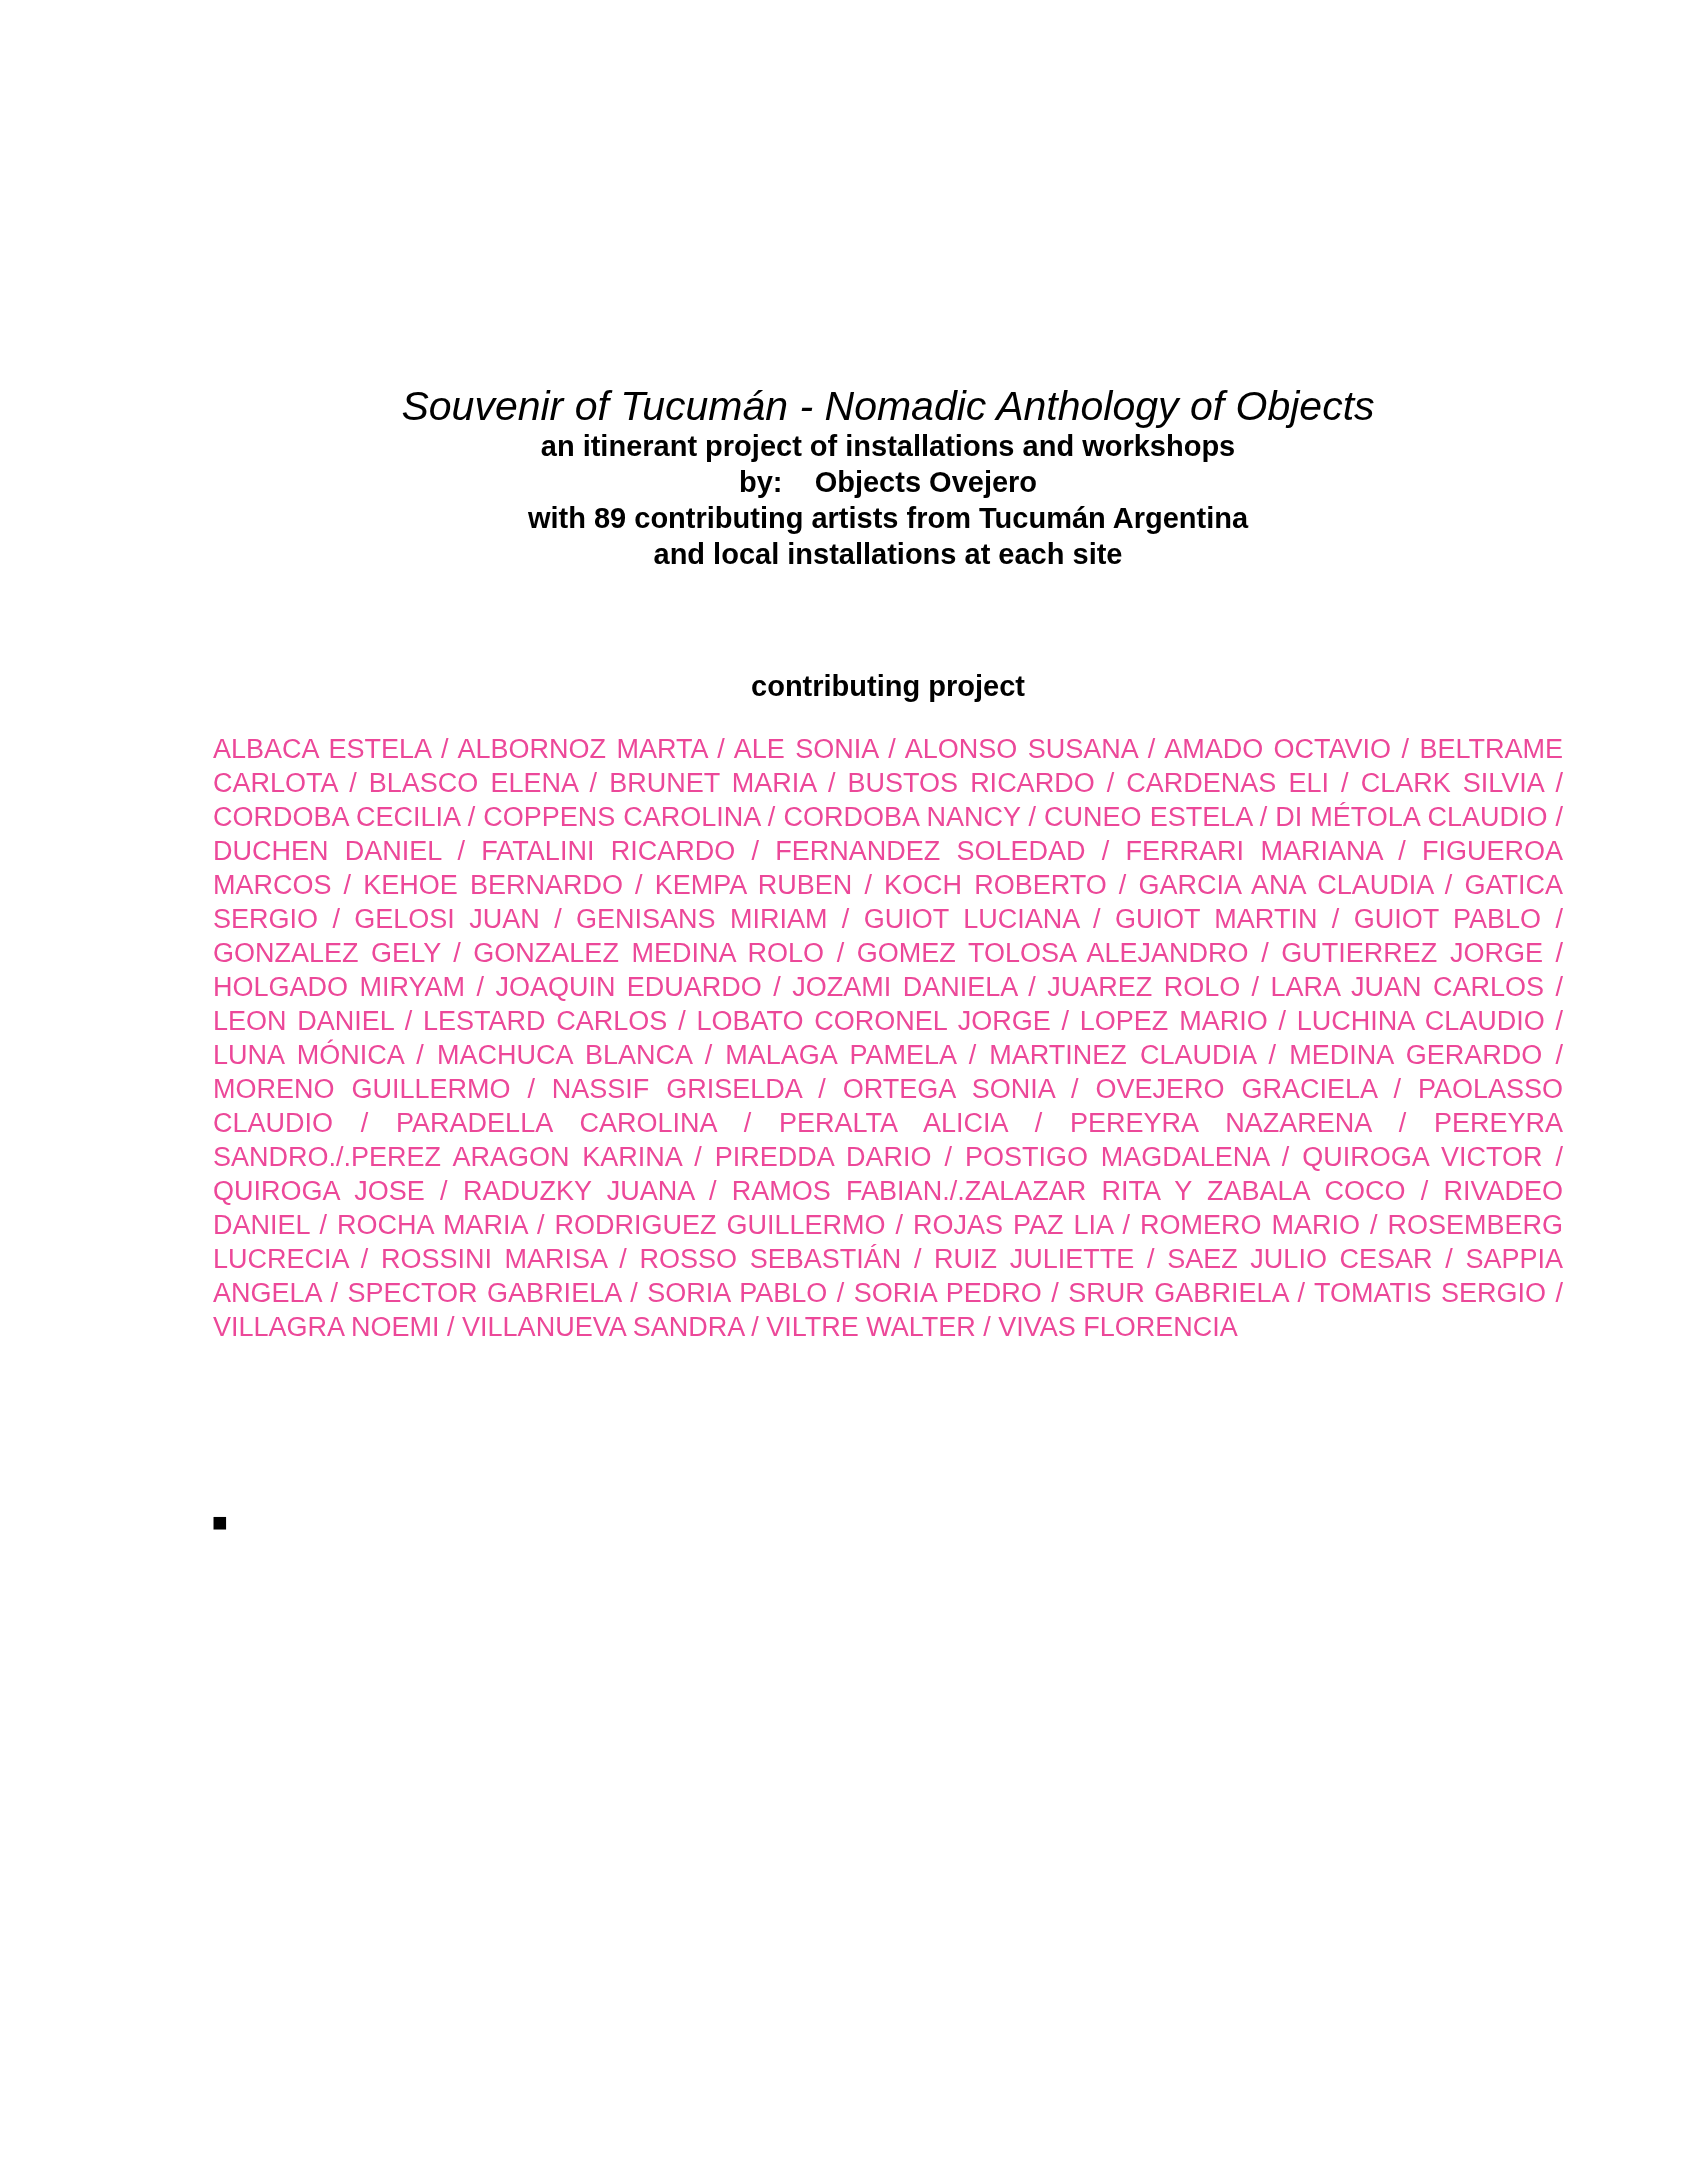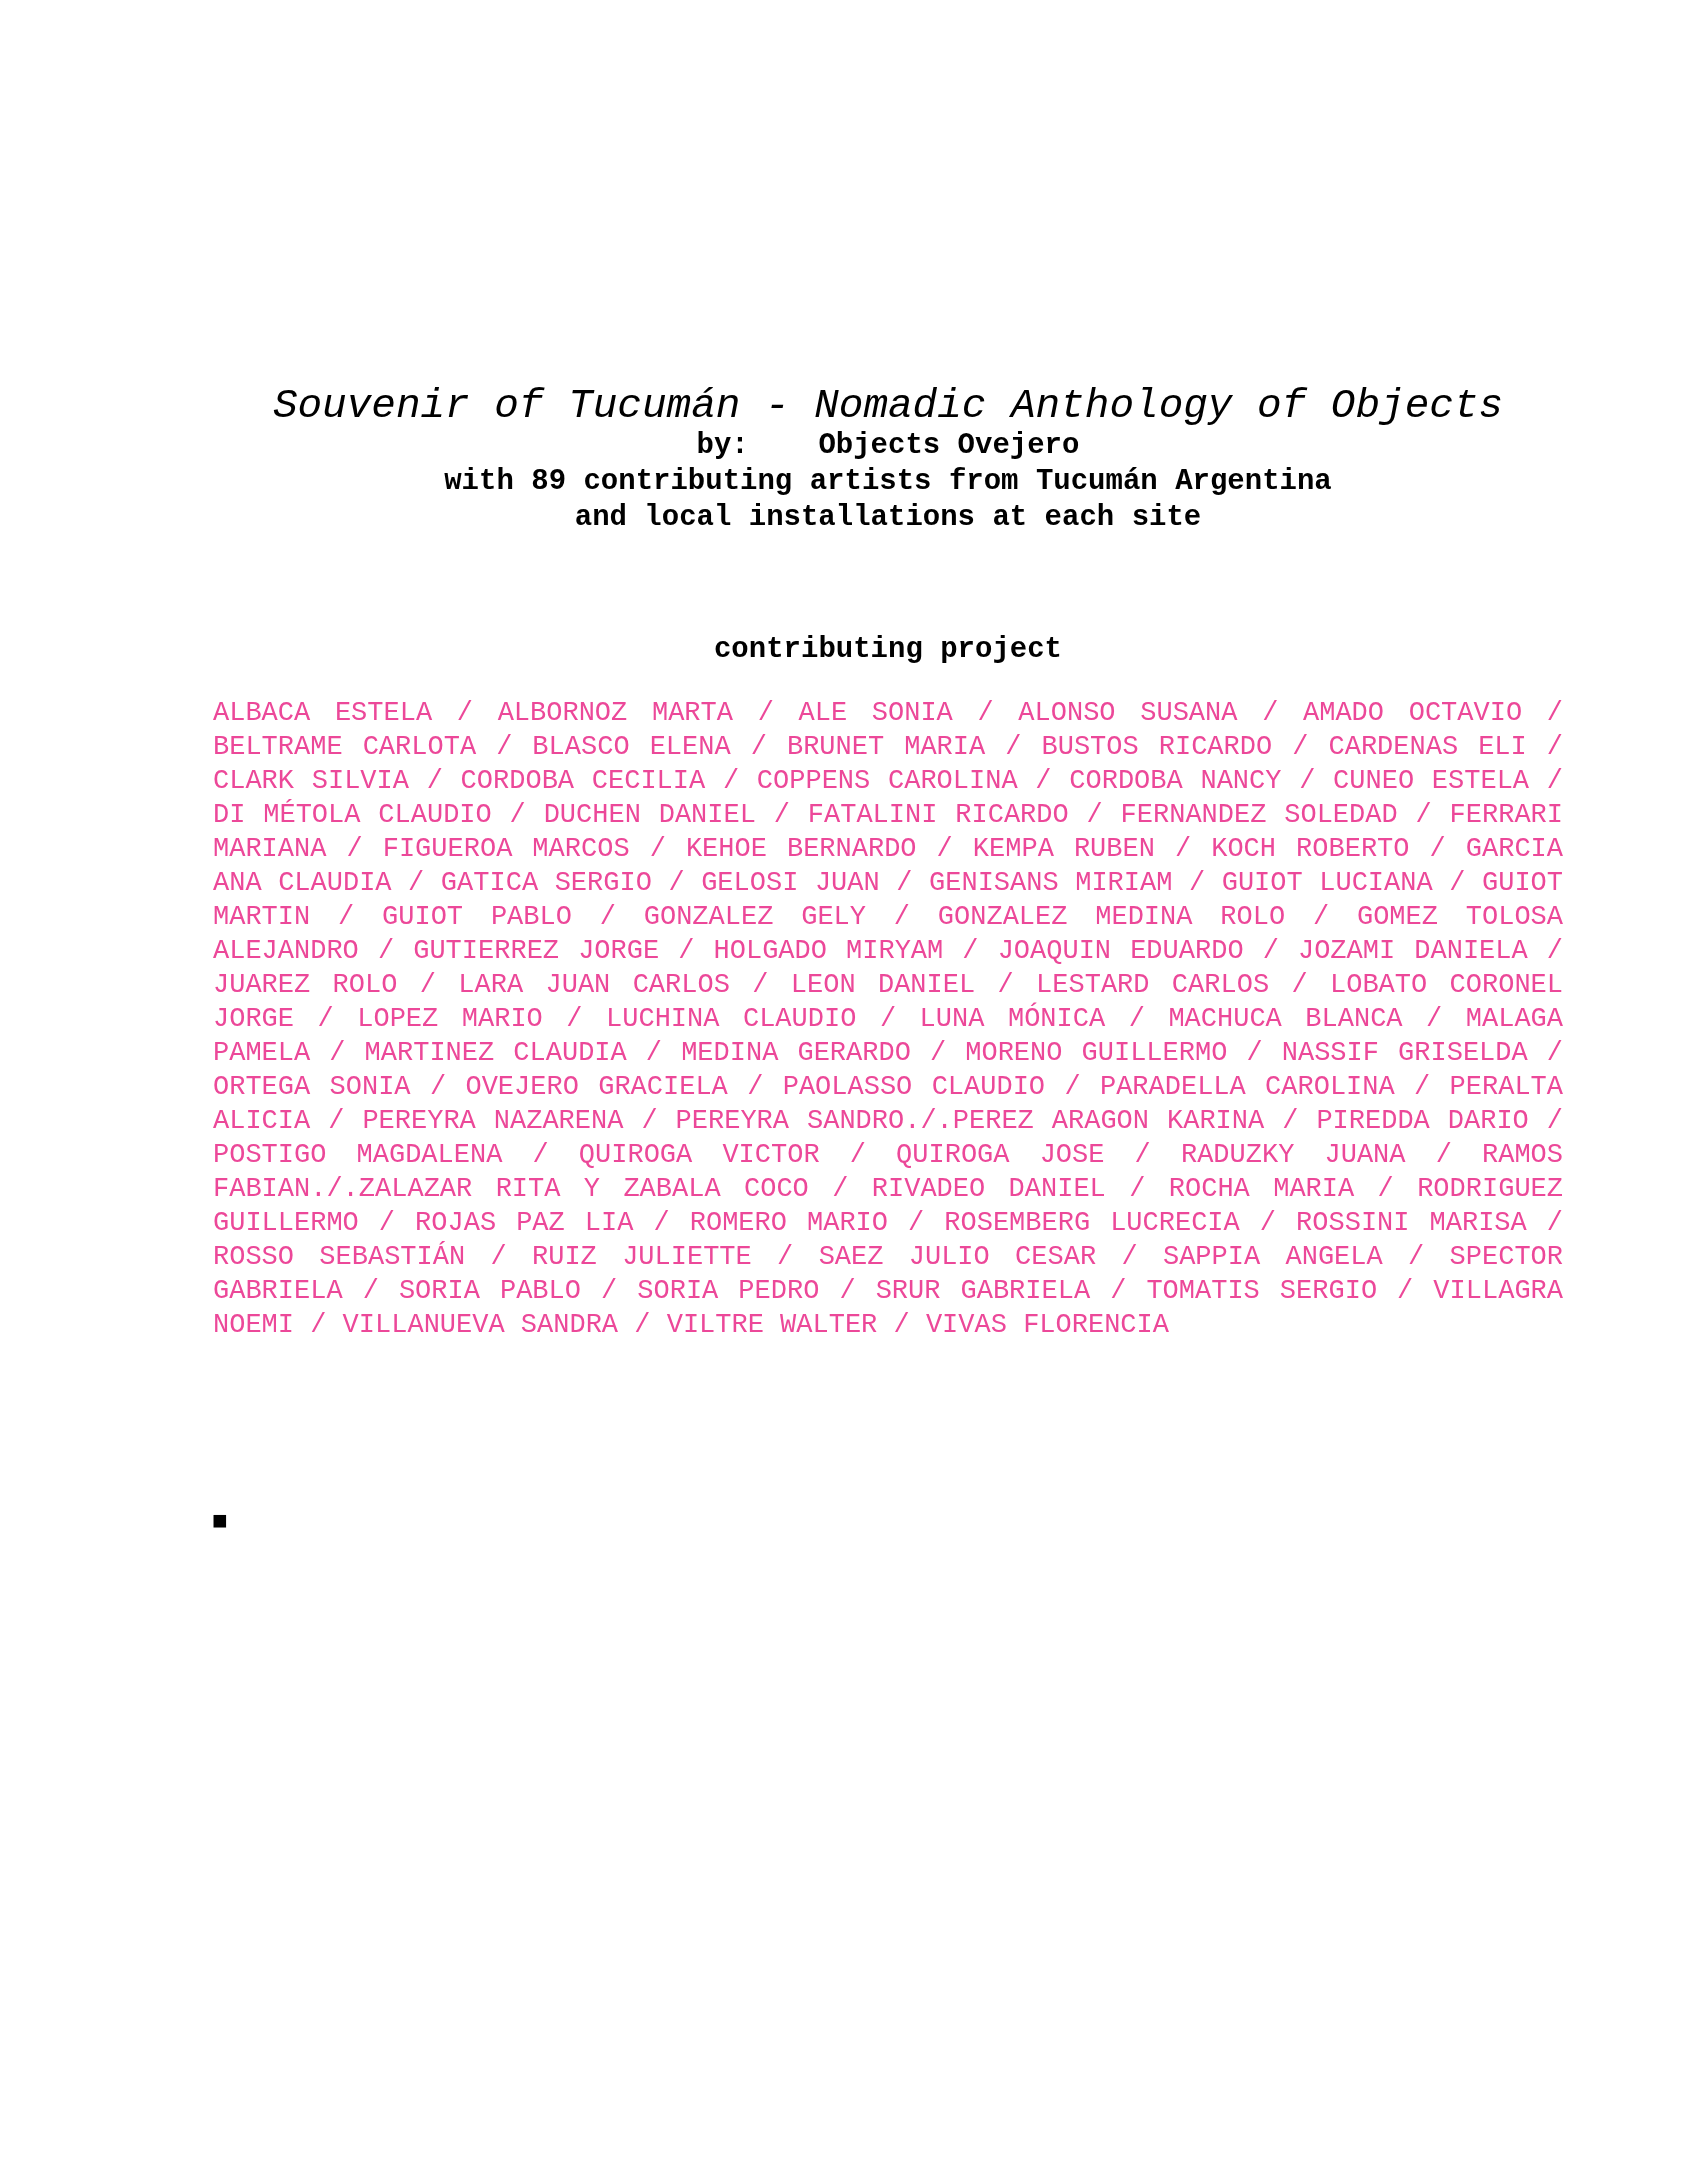--- a/index.html
+++ b/index.html
@@ -6,21 +6,21 @@
     margin: 0;
     padding: 0;
     background: #ffffff;
   }
   .page {
     position: relative;
     width: 1683px;
     height: 2178px;
     background: #ffffff;
     color: #000000;
-    font-family: Liberation Mono, monospace;
+    font-family: Liberation Sans, sans-serif;
     box-sizing: border-box;
     padding: 384px 120px 0 213px;
     overflow: hidden;
   }
   .header {
     text-align: center;
   }
   .doc-title {
     font-style: italic;
     font-size: 41px;
@@ -50,20 +50,21 @@
     line-height: 34px;
     color: #000000;
   }
 </style>
 </head>
 <body>
 
 <div class="page">
   <div class="header">
     <div class="doc-title">Souvenir of Tucumán - Nomadic Anthology of Objects</div>
+    <div class="bold-line">an itinerant project of installations and workshops</div>
     <div class="bold-line">by:    Objects Ovejero</div>
     <div class="bold-line">with 89 contributing artists from Tucumán Argentina</div>
     <div class="bold-line">and local installations at each site</div>
     <div class="gap-a"></div>
     <div class="gap-b"></div>
     <div class="bold-line">contributing project</div>
   </div>
 
   <p class="artists">ALBACA ESTELA / ALBORNOZ MARTA / ALE SONIA / ALONSO SUSANA / AMADO OCTAVIO / BELTRAME CARLOTA / BLASCO ELENA / BRUNET MARIA / BUSTOS RICARDO / CARDENAS ELI / CLARK SILVIA / CORDOBA CECILIA / COPPENS CAROLINA / CORDOBA NANCY / CUNEO ESTELA / DI MÉTOLA CLAUDIO / DUCHEN DANIEL / FATALINI RICARDO / FERNANDEZ SOLEDAD / FERRARI MARIANA / FIGUEROA MARCOS / KEHOE BERNARDO / KEMPA RUBEN / KOCH ROBERTO / GARCIA ANA CLAUDIA / GATICA SERGIO / GELOSI JUAN / GENISANS MIRIAM / GUIOT LUCIANA / GUIOT MARTIN / GUIOT PABLO / GONZALEZ GELY / GONZALEZ MEDINA ROLO / GOMEZ TOLOSA ALEJANDRO / GUTIERREZ JORGE / HOLGADO MIRYAM / JOAQUIN EDUARDO / JOZAMI DANIELA / JUAREZ ROLO / LARA JUAN CARLOS / LEON DANIEL / LESTARD CARLOS / LOBATO CORONEL JORGE / LOPEZ MARIO / LUCHINA CLAUDIO / LUNA MÓNICA / MACHUCA BLANCA / MALAGA PAMELA / MARTINEZ CLAUDIA / MEDINA GERARDO / MORENO GUILLERMO / NASSIF GRISELDA / ORTEGA SONIA / OVEJERO GRACIELA / PAOLASSO CLAUDIO / PARADELLA CAROLINA / PERALTA ALICIA / PEREYRA NAZARENA / PEREYRA SANDRO./.PEREZ ARAGON KARINA / PIREDDA DARIO / POSTIGO MAGDALENA / QUIROGA VICTOR / QUIROGA JOSE / RADUZKY JUANA / RAMOS FABIAN./.ZALAZAR RITA Y ZABALA COCO / RIVADEO DANIEL / ROCHA MARIA / RODRIGUEZ GUILLERMO / ROJAS PAZ LIA / ROMERO MARIO / ROSEMBERG LUCRECIA / ROSSINI MARISA / ROSSO SEBASTIÁN / RUIZ JULIETTE / SAEZ JULIO CESAR / SAPPIA ANGELA / SPECTOR GABRIELA / SORIA PABLO / SORIA PEDRO / SRUR GABRIELA / TOMATIS SERGIO / VILLAGRA NOEMI / VILLANUEVA SANDRA / VILTRE WALTER / VIVAS FLORENCIA</p>
 

